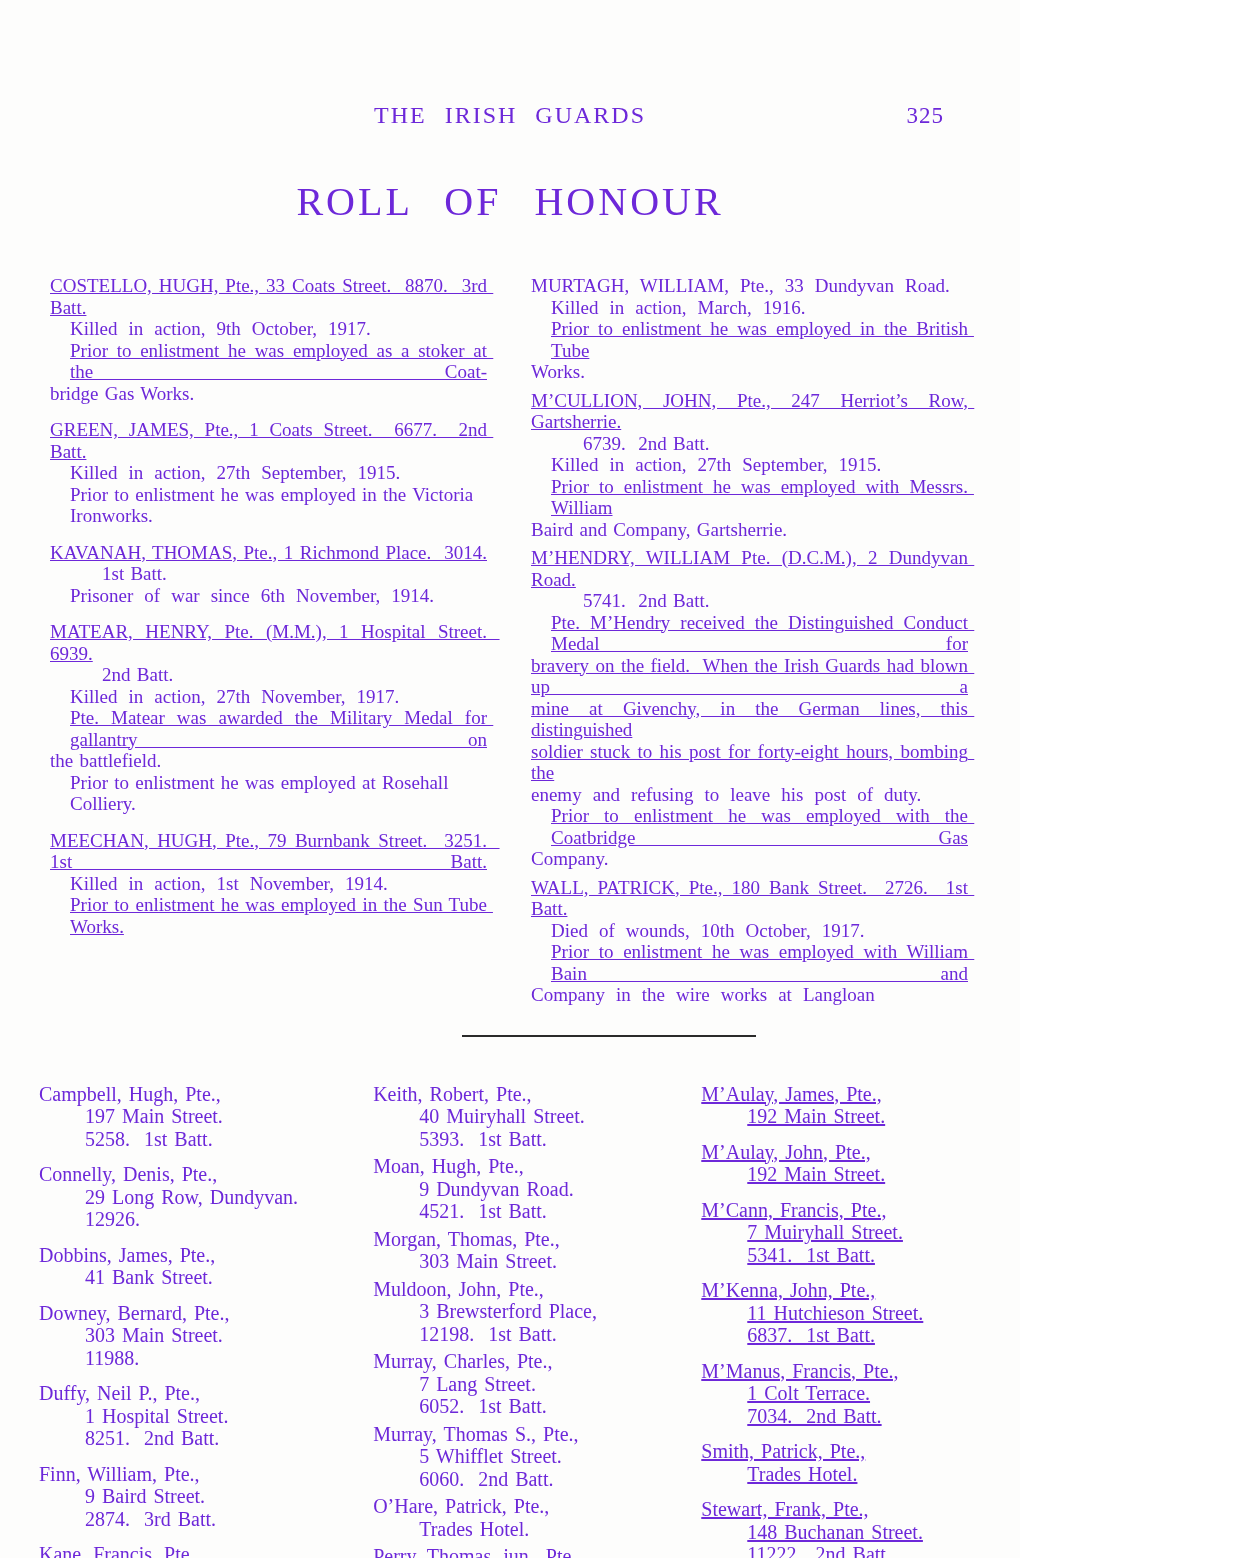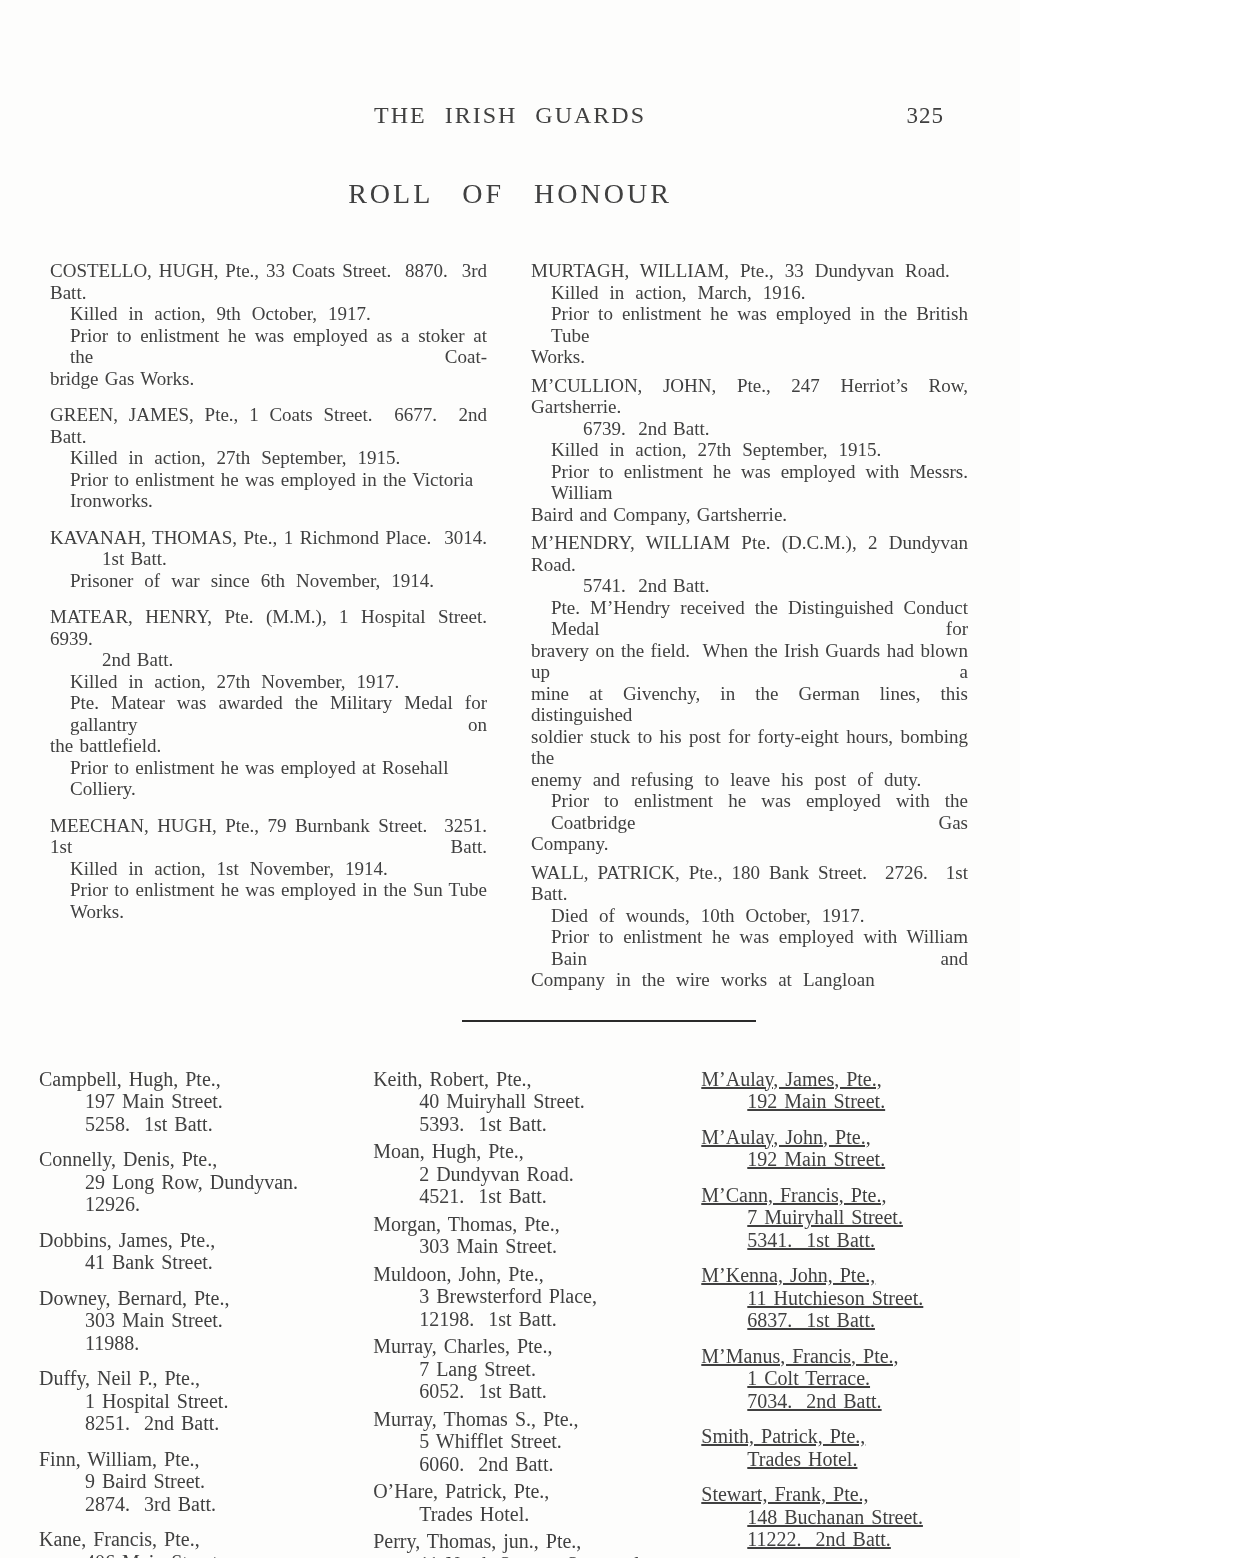--- a/index.html
+++ b/index.html
@@ -1,20 +1,20 @@
 <!DOCTYPE html>
 <html><head>
 <meta charset="utf-8">
 <style>
   html,body { margin:0; padding:0; background:#ffffff; }
   .page {
     position:relative;
     width:1020px; height:1558px;
     background:#fdfdfc;
-    color:#404040;
+    color:#6d28d9;
     font-family:"Liberation Serif", "DejaVu Serif", serif;
     overflow:hidden;
     box-sizing:border-box;
     padding-top:102px;
   }
   
   .running-head {
     position:relative;
     text-align:center;
     font-size:24px;
@@ -26,42 +26,42 @@
     position:absolute;
     right:76px; top:1px;
     letter-spacing:1px;
     word-spacing:normal;
     font-size:23px;
   }
   
   .main-title {
     margin:46px 0 0 0;
     text-align:center;
-    font-size:28px;
+    font-size:40px;
     font-weight:normal;
     letter-spacing:3px;
     word-spacing:20px;
   }
   
   .roll {
     display:flex;
     gap:44px;
     margin-top:50px;
     padding:0 52px 0 50px;
     font-size:19px;
     line-height:21.5px;
     word-spacing:0.08em;
   }
   .roll .col { flex:1; min-width:0; }
   #roll-left .entry  { margin-bottom:15px; }
   #roll-right .entry { margin-bottom:7px; }
   .ln { white-space:pre-wrap; }
   .ln.p { padding-left:20px; }
   .ln.d { padding-left:52px; }
-  .ln.j { text-align:justify; text-align-last:justify; -moz-text-align-last:justify; }
+  .ln.j { text-align:justify; text-align-last:justify;text-decoration:underline; -moz-text-align-last:justify; }
   .ln.w { word-spacing:0.33em; }
   
   .divider {
     border:none;
     border-top:2px solid #2a2a2a;
     width:294px;
     margin:22px 0 0 462px;
   }
   
   .names {
@@ -200,21 +200,21 @@
         </div>
       </div>
       <div class="ncol ncol-1">
         <div class="nentry">
           <div class="nname">Keith, Robert, Pte.,</div>
           <div class="ndetail">40 Muiryhall Street.</div>
           <div class="ndetail">5393.  1st Batt.</div>
         </div>
         <div class="nentry">
           <div class="nname">Moan, Hugh, Pte.,</div>
-          <div class="ndetail">2 Dundyvan Road.</div>
+          <div class="ndetail">9 Dundyvan Road.</div>
           <div class="ndetail">4521.  1st Batt.</div>
         </div>
         <div class="nentry">
           <div class="nname">Morgan, Thomas, Pte.,</div>
           <div class="ndetail">303 Main Street.</div>
         </div>
         <div class="nentry">
           <div class="nname">Muldoon, John, Pte.,</div>
           <div class="ndetail">3 Brewsterford Place,</div>
           <div class="ndetail">12198.  1st Batt.</div>

